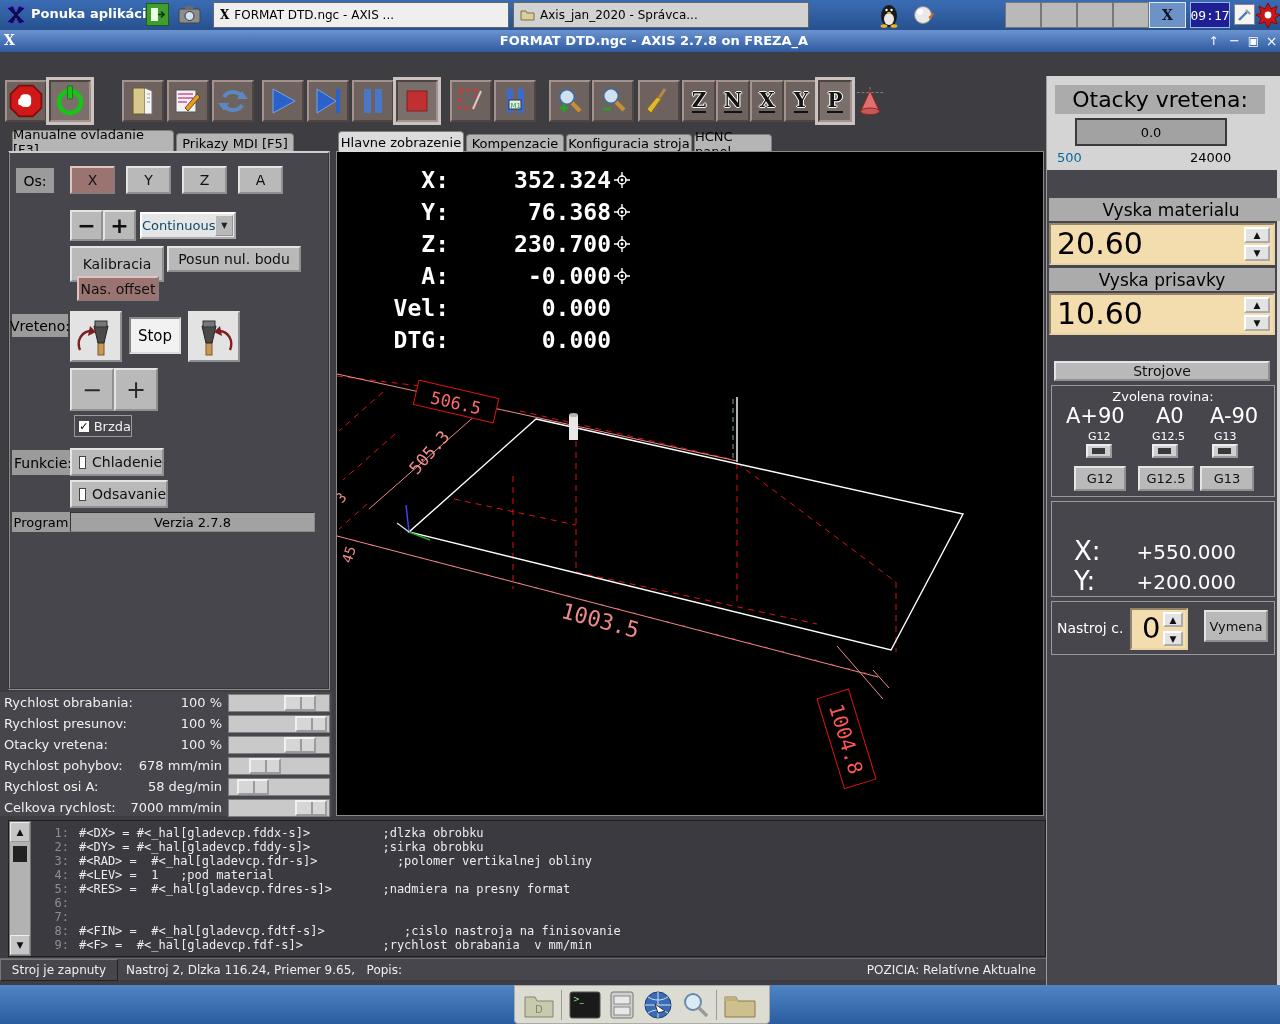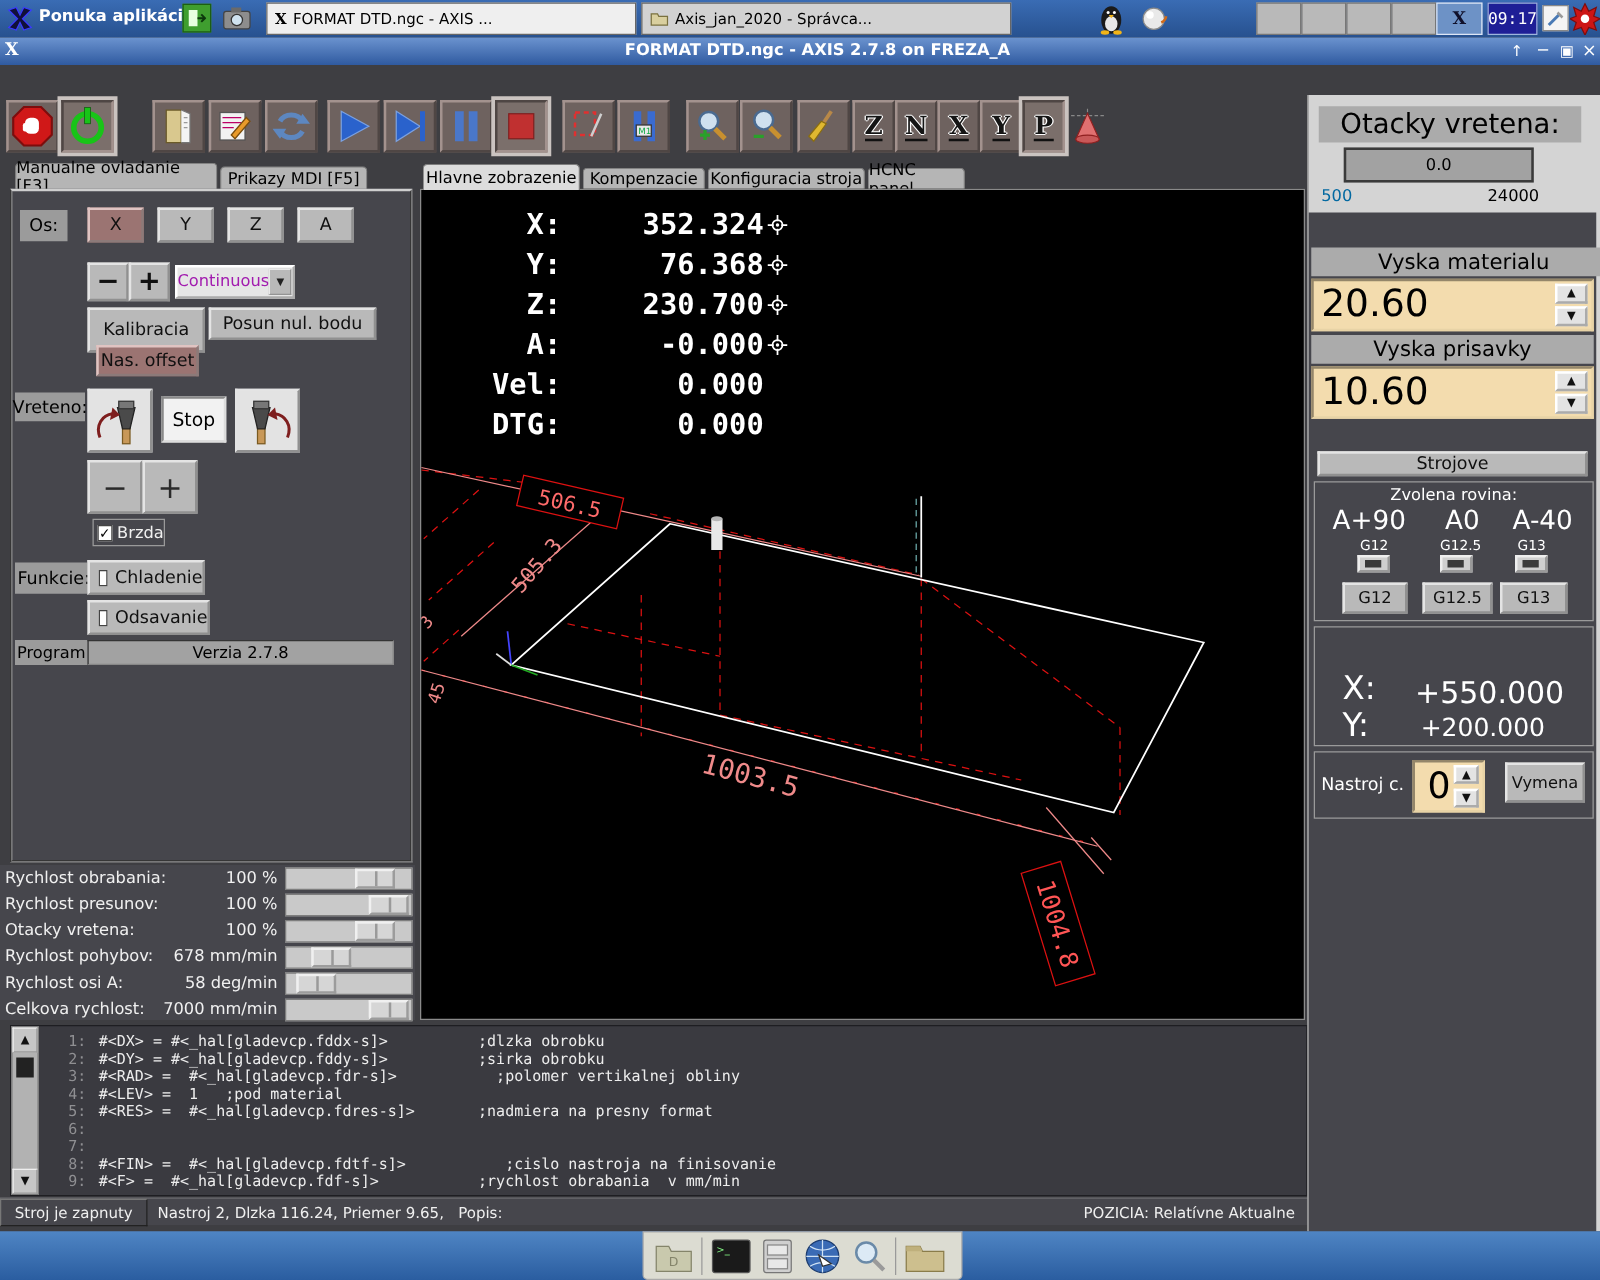--- a/index.html
+++ b/index.html
@@ -254,21 +254,21 @@
   <div class="abs dark" style="left:8px;top:151px;width:322px;height:539px;border:2px groove #8a8a8a;border-top:2px solid #cfcfcf">
     <div class="chip" style="left:6px;top:15px;width:38px;height:25px">Os:</div>
     <div class="pbtn sel" style="left:60px;top:13px;width:45px;height:28px">X</div>
     <div class="pbtn" style="left:116px;top:13px;width:45px;height:28px">Y</div>
     <div class="pbtn" style="left:172px;top:13px;width:45px;height:28px">Z</div>
     <div class="pbtn" style="left:228px;top:13px;width:45px;height:28px">A</div>
 
     <div class="pbtn" style="left:60px;top:57px;width:33px;height:31px;font-size:22px;font-weight:bold">−</div>
     <div class="pbtn" style="left:93px;top:57px;width:33px;height:31px;font-size:22px;font-weight:bold">+</div>
     <div class="abs" style="left:130px;top:59px;width:96px;height:27px;background:#e6e6e6;border:2px outset #fff;display:flex;align-items:center">
-      <span style="flex:1;text-align:center;font-size:13px;color:#a21caf">Continuous</span>
+      <span style="flex:1;text-align:center;font-size:13px;color:#0c4a6e">Continuous</span>
       <span class="flexc" style="width:18px;height:21px;background:#b9b9b9;border:1px outset #e8e8e8;font-size:8px;color:#222;margin-right:1px">▼</span>
     </div>
 
     <div class="pbtn" style="left:60px;top:93px;width:94px;height:36px">Kalibracia</div>
     <div class="pbtn" style="left:157px;top:93px;width:134px;height:26px">Posun nul. bodu</div>
     <div class="pbtn sel" style="left:67px;top:123px;width:82px;height:25px">Nas. offset</div>
 
     <div class="chip" style="left:2px;top:161px;width:56px;height:23px">Vreteno:</div>
     <div class="pbtn" style="left:60px;top:158px;width:52px;height:51px;background:#e3e3e3">
       <svg width="40" height="42" viewBox="0 0 40 42">
@@ -516,41 +516,41 @@
         <div class="spinbtn" style="right:3px;top:2px;width:26px;height:16px">▲</div>
         <div class="spinbtn" style="right:3px;bottom:2px;width:26px;height:16px">▼</div>
       </div>
 
       <div class="pbtn" style="left:7px;top:191px;width:216px;height:20px;font-size:14px">Strojove</div>
 
       <div class="abs" style="left:4px;top:215px;width:224px;height:112px;border:1px solid #9a9a9a">
         <div class="abs wt" style="left:0;top:3px;width:100%;text-align:center;font-size:13px">Zvolena rovina:</div>
         <span class="abs wt" style="left:14px;top:18px;font-size:21px">A+90</span>
         <span class="abs wt" style="left:104px;top:18px;font-size:21px">A0</span>
-        <span class="abs wt" style="left:158px;top:18px;font-size:21px">A-40</span>
+        <span class="abs wt" style="left:158px;top:18px;font-size:21px">A-90</span>
         <span class="abs wt" style="left:36px;top:44px;font-size:11px">G12</span>
         <span class="abs wt" style="left:100px;top:44px;font-size:11px">G12.5</span>
         <span class="abs wt" style="left:162px;top:44px;font-size:11px">G13</span>
         <div class="led" style="left:34px;top:58px">
             <i></i>
           </div>
         <div class="led" style="left:100px;top:58px">
             <i></i>
           </div>
         <div class="led" style="left:160px;top:58px">
             <i></i>
           </div>
         <div class="pbtn" style="left:22px;top:80px;width:52px;height:25px;font-size:13px">G12</div>
         <div class="pbtn" style="left:86px;top:80px;width:56px;height:25px;font-size:13px">G12.5</div>
         <div class="pbtn" style="left:148px;top:80px;width:54px;height:25px;font-size:13px">G13</div>
       </div>
 
       <div class="abs" style="left:4px;top:331px;width:224px;height:96px;border:1px solid #9a9a9a">
         <span class="abs wt" style="left:22px;top:34px;font-size:26px">X:</span>
-        <span class="abs wt" style="left:80px;top:38px;width:104px;text-align:right;font-size:24px">+550.000</span>
+        <span class="abs wt" style="left:80px;top:38px;width:104px;text-align:right;font-size:20px">+550.000</span>
         <span class="abs wt" style="left:22px;top:64px;font-size:26px">Y:</span>
         <span class="abs wt" style="left:80px;top:68px;width:104px;text-align:right;font-size:20px">+200.000</span>
       </div>
 
       <div class="abs" style="left:4px;top:431px;width:224px;height:54px;border:1px solid #9a9a9a">
         <span class="abs wt" style="left:5px;top:18px;font-size:14px">Nastroj c.</span>
         <div class="spin" style="left:78px;top:6px;width:58px;height:42px">
           <span class="abs" style="left:10px;top:1px;font-size:29px;color:#000">0</span>
           <div class="spinbtn" style="right:3px;top:2px;width:20px;height:15px">▲</div>
           <div class="spinbtn" style="right:3px;bottom:2px;width:20px;height:15px">▼</div>

